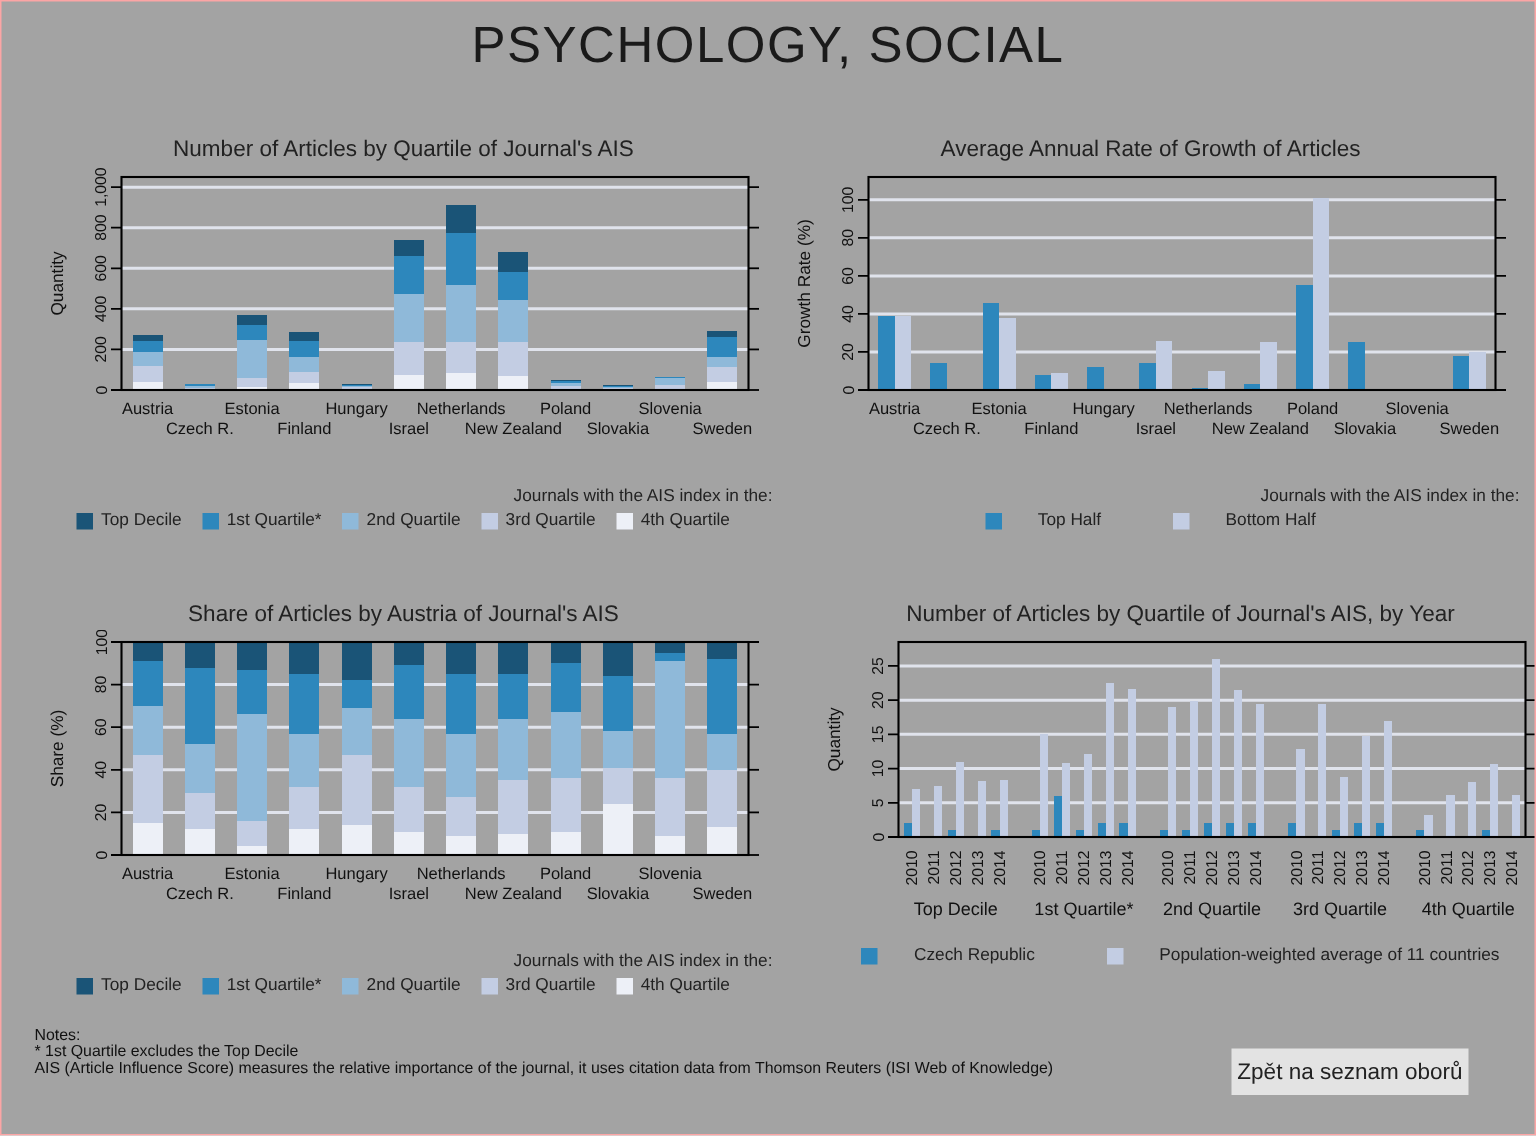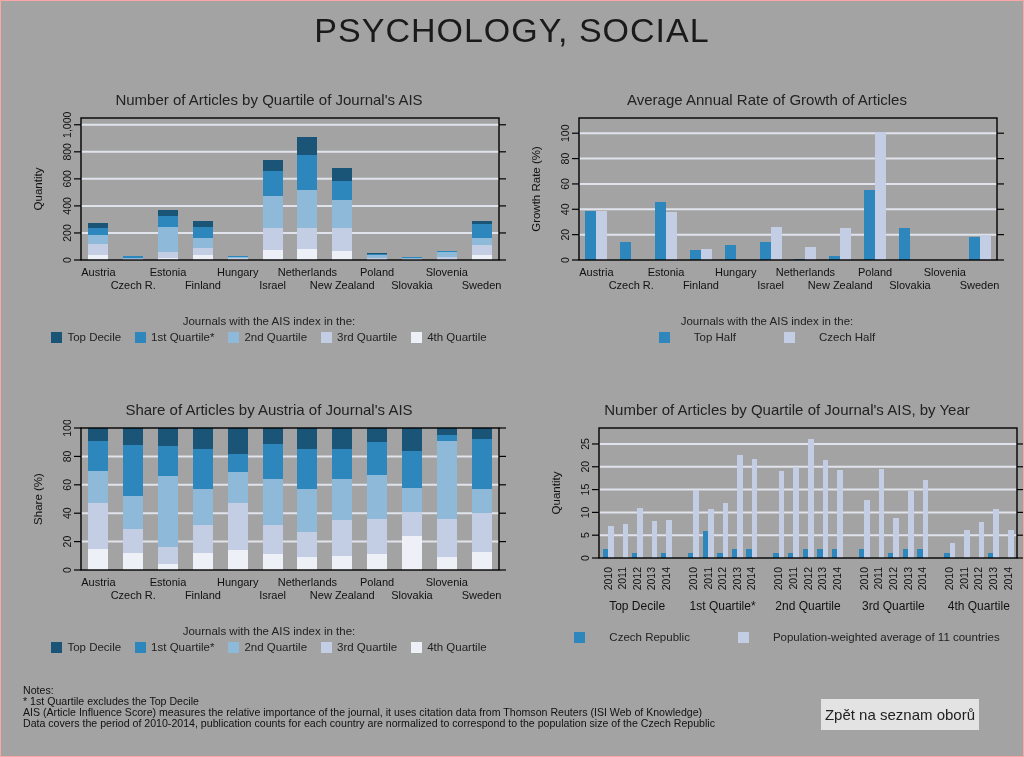--- a/index.html
+++ b/index.html
@@ -5,21 +5,21 @@
   html,body{margin:0;padding:0;background:#fff;font-family:"Liberation Sans",sans-serif;}
   .page{position:relative;width:1022px;height:755px;border:1px solid #fca5a5;background:#a3a3a3;overflow:hidden;}
   .main-title{position:absolute;top:10px;left:0;width:100%;text-align:center;font-size:34px;color:#1a1a1a;letter-spacing:1px;}
   .panel{position:absolute;}
   .panel h2{margin:14px 0 2px 0;font-size:15px;font-weight:normal;text-align:center;color:#222;}
   #p1{left:22px;top:76px;width:492px;}
   #p2{left:520px;top:76px;width:492px;}
   #p3{left:22px;top:386px;width:492px;}
   #p4{left:540px;top:386px;width:492px;}
   svg{display:block;margin:0 auto;}
-  .legend-title{text-align:center;font-size:11.5px;color:#222;margin-top:5px;}
+  .legend-title{text-align:right;font-size:11.5px;color:#222;margin-top:15px;}
   .legend-items{display:flex;justify-content:center;align-items:center;margin-top:4px;font-size:11.5px;color:#222;}
   .legend-item{display:flex;align-items:center;margin:0 7px;}
   .legend-items.wide .legend-item{margin:0 24px;gap:19px;}
   .swatch{width:11px;height:11px;display:inline-block;margin-right:5px;flex:none;}
   .notes{position:absolute;left:22px;top:684px;font-size:10.6px;color:#111;line-height:1.05;}
   .back-btn{position:absolute;right:44px;top:698px;background:#e3e3e3;padding:7px 4px;font-size:15px;color:#222;cursor:pointer;white-space:nowrap;}
 </style>
 </head>
 <body>
 
@@ -213,21 +213,21 @@
         <text fill="#111" font-family="Liberation Sans, sans-serif" x="454.58333333333337" y="179" text-anchor="middle" font-size="11">Sweden</text>
       </svg>
     <div class="legend-title">Journals with the AIS index in the:</div>
     <div class="legend-items wide" id="leg2">
         <span class="legend-item">
           <span class="swatch" style="background: rgb(45, 135, 188);"></span>
           <span>Top Half</span>
         </span>
         <span class="legend-item">
           <span class="swatch" style="background: rgb(195, 205, 227);"></span>
-          <span>Czech Half</span>
+          <span>Bottom Half</span>
         </span>
       </div>
   </div>
 
   <div class="panel" id="p3">
     <h2>Share of Articles by Austria of Journal's AIS</h2>
     <svg id="svg3" width="484" height="200">
         <line x1="54" x2="472" y1="121.6" y2="121.6" stroke="#e0e3ec" stroke-width="2"></line>
         <line x1="54" x2="472" y1="93.19999999999999" y2="93.19999999999999" stroke="#e0e3ec" stroke-width="2"></line>
         <line x1="54" x2="472" y1="64.8" y2="64.8" stroke="#e0e3ec" stroke-width="2"></line>
@@ -462,17 +462,16 @@
           <span class="swatch" style="background: rgb(195, 205, 227);"></span>
           <span>Population-weighted average of 11 countries</span>
         </span>
       </div>
   </div>
 
   <div class="notes">
     <div>Notes:</div>
     <div>* 1st Quartile excludes the Top Decile</div>
     <div>AIS (Article Influence Score) measures the relative importance of the journal, it uses citation data from Thomson Reuters (ISI Web of Knowledge)</div>
-    <div>Data covers the period of 2010-2014, publication counts for each country are normalized to correspond to the population size of the Czech Republic</div>
   </div>
 
   <div class="back-btn">Zpět na seznam oborů</div>
 </div>
 
 </body></html>

